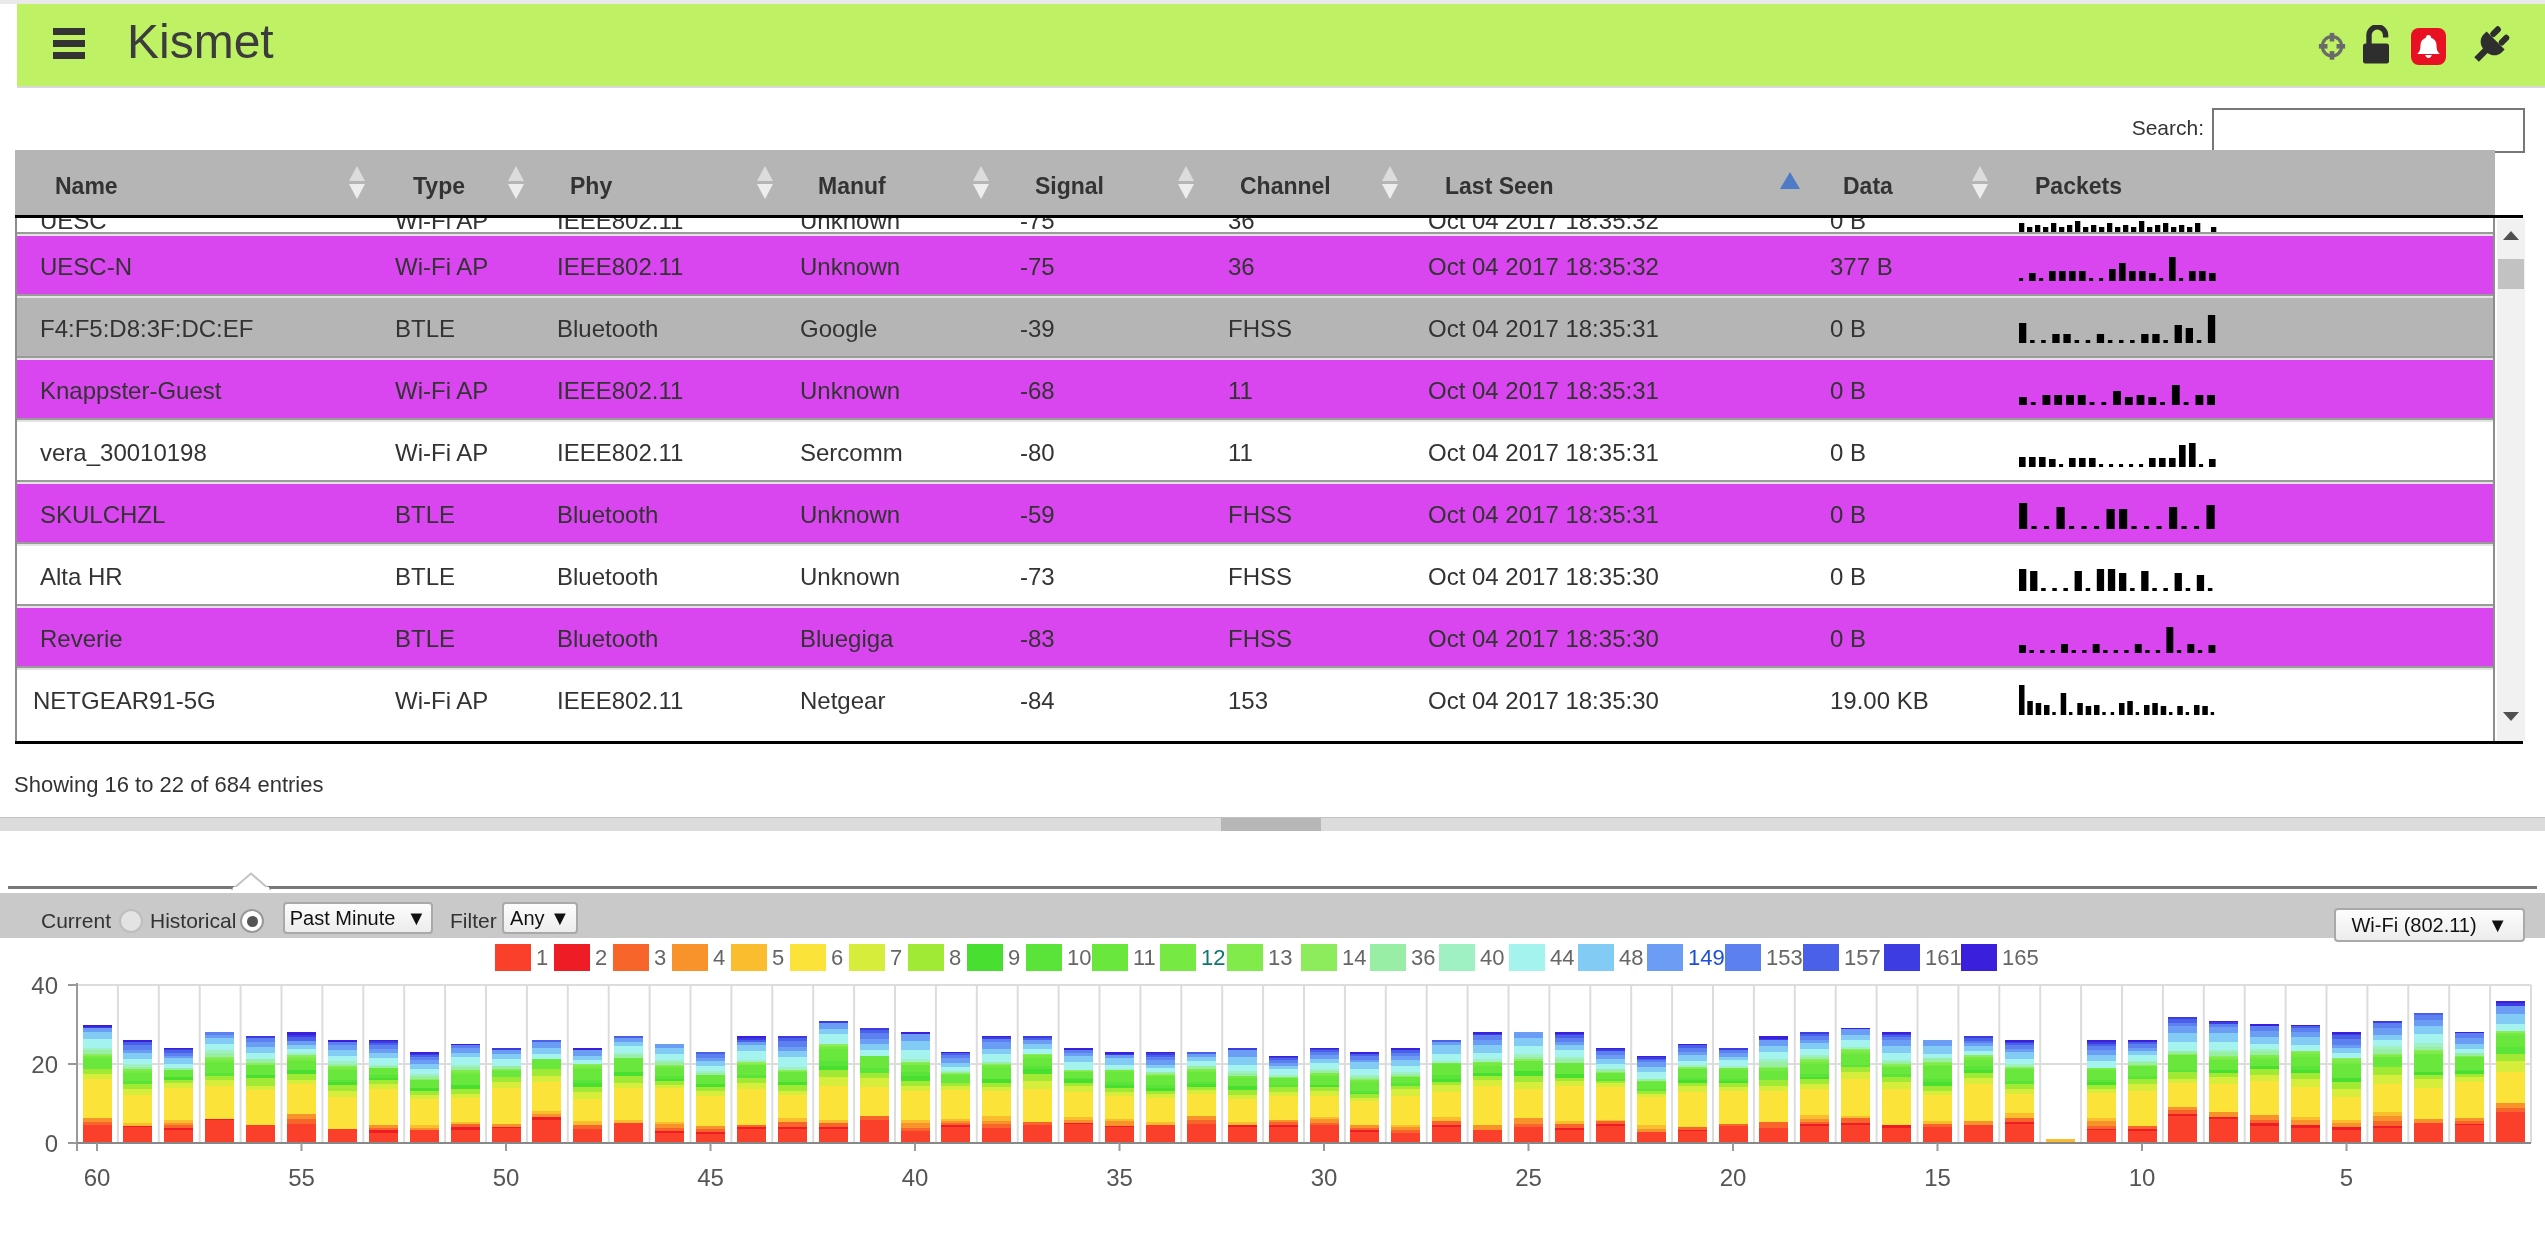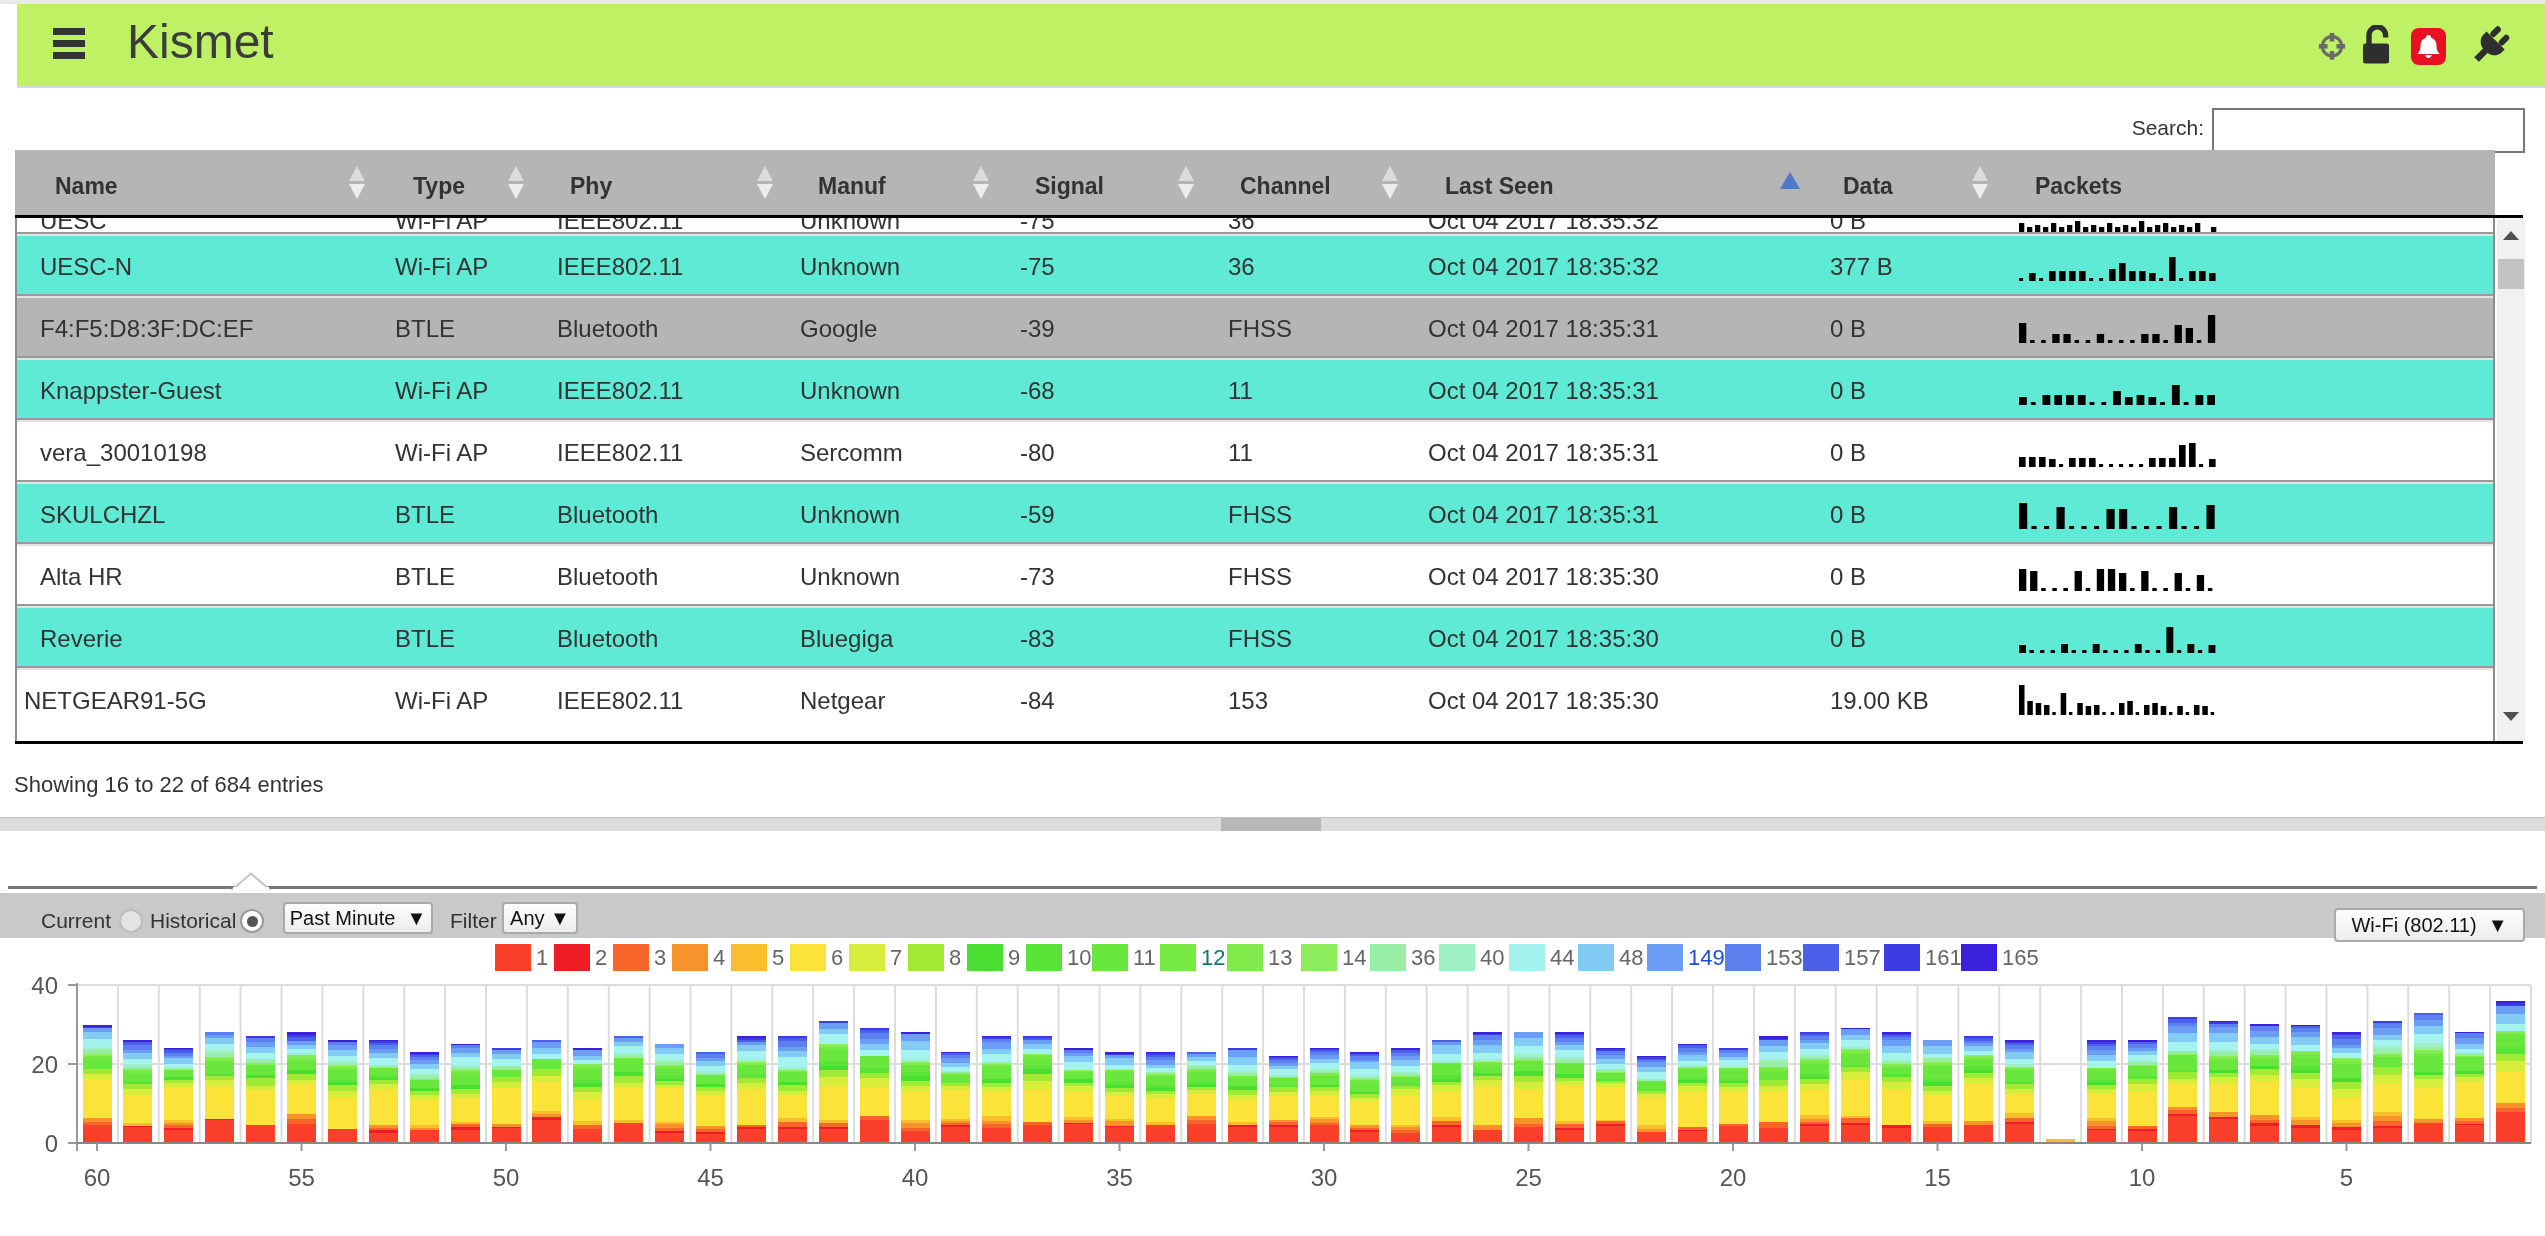--- a/index.html
+++ b/index.html
@@ -14,21 +14,21 @@
 .h { position:absolute; top:0; height:65px; line-height:72px; font-size:23px; font-weight:bold; color:#333; }
 .sort { position:absolute; top:14px; width:16px; height:36px; }
 .sa { position:absolute; left:0; width:0; height:0; border-left:8px solid transparent; border-right:8px solid transparent; }
 .sa.up { top:2px; border-bottom:15px solid #dcdcdc; }
 .sa.dn { top:20px; border-top:15px solid #ededed; }
 #hline { position:absolute; left:15px; top:215px; width:2508px; height:3px; background:#000; }
 #tbody { position:absolute; left:15px; top:218px; width:2480px; height:523px; overflow:hidden; }
 .rowclip { position:relative; width:100%; height:14px; overflow:hidden; }
 .row { position:relative; width:100%; height:58px; }
 .row.even { background:#fff; }
-.row.odd { background:#5eead4;text-align:center; }
+.row.odd { background:#d946ef;text-align:center; }
 .row.sel { background:#b5b5b5; }
 .sep { width:100%; height:4px; background:linear-gradient(#9a9a9a 50%, #e3e3e3 50%); }
 .c { position:absolute; top:0; height:58px; line-height:62px; font-size:24px; color:#333; white-space:nowrap; }
 #bline { position:absolute; left:15px; top:741px; width:2508px; height:3px; background:#000; }
 #sbtrack { position:absolute; left:2497px; top:219px; width:28px; height:522px; background:#f1f1f1; }
 #sbthumb { position:absolute; left:2498px; top:259px; width:26px; height:30px; background:#c2c2c2; }
 #showing { position:absolute; left:14px; top:772px; font-size:22px; color:#333; }
 #splitter { position:absolute; left:0; top:817px; width:100%; height:14px; background:#dcdcdc; border-top:1px solid #c2c2c2; }
 #sphandle { position:absolute; left:1221px; top:0; width:100px; height:13px; background:#b7b7b7; }
 #tabs { position:absolute; left:0; top:831px; width:100%; height:60px; background:#fff; }
@@ -371,21 +371,21 @@
           <rect x="136.8" y="27" width="4.3" height="3" fill="#000"></rect>
           <rect x="147.4" y="4.0" width="6.9" height="26.0" fill="#000"></rect>
           <rect x="157.9" y="27" width="4.3" height="3" fill="#000"></rect>
           <rect x="168.4" y="21.0" width="6.9" height="9.0" fill="#000"></rect>
           <rect x="178.9" y="27" width="4.3" height="3" fill="#000"></rect>
           <rect x="189.5" y="22.0" width="6.9" height="8.0" fill="#000"></rect>
         </svg>
       </div>
       <div class="sep"></div>
       <div class="row even">
-        <span class="c" style="left:9px">NETGEAR91-5G</span>
+        <span class="c" style="left:18px">NETGEAR91-5G</span>
         <span class="c" style="left:380px">Wi-Fi AP</span>
         <span class="c" style="left:542px">IEEE802.11</span>
         <span class="c" style="left:785px">Netgear</span>
         <span class="c" style="left:1005px">-84</span>
         <span class="c" style="left:1213px">153</span>
         <span class="c" style="left:1413px">Oct 04 2017 18:35:30</span>
         <span class="c" style="left:1815px">19.00 KB</span>
         <svg width="200" height="30" style="position:absolute;left:2004px;top:15px">
           <rect x="0.0" y="0.0" width="5.5" height="30.0" fill="#000"></rect>
           <rect x="8.3" y="16.0" width="5.5" height="14.0" fill="#000"></rect>

